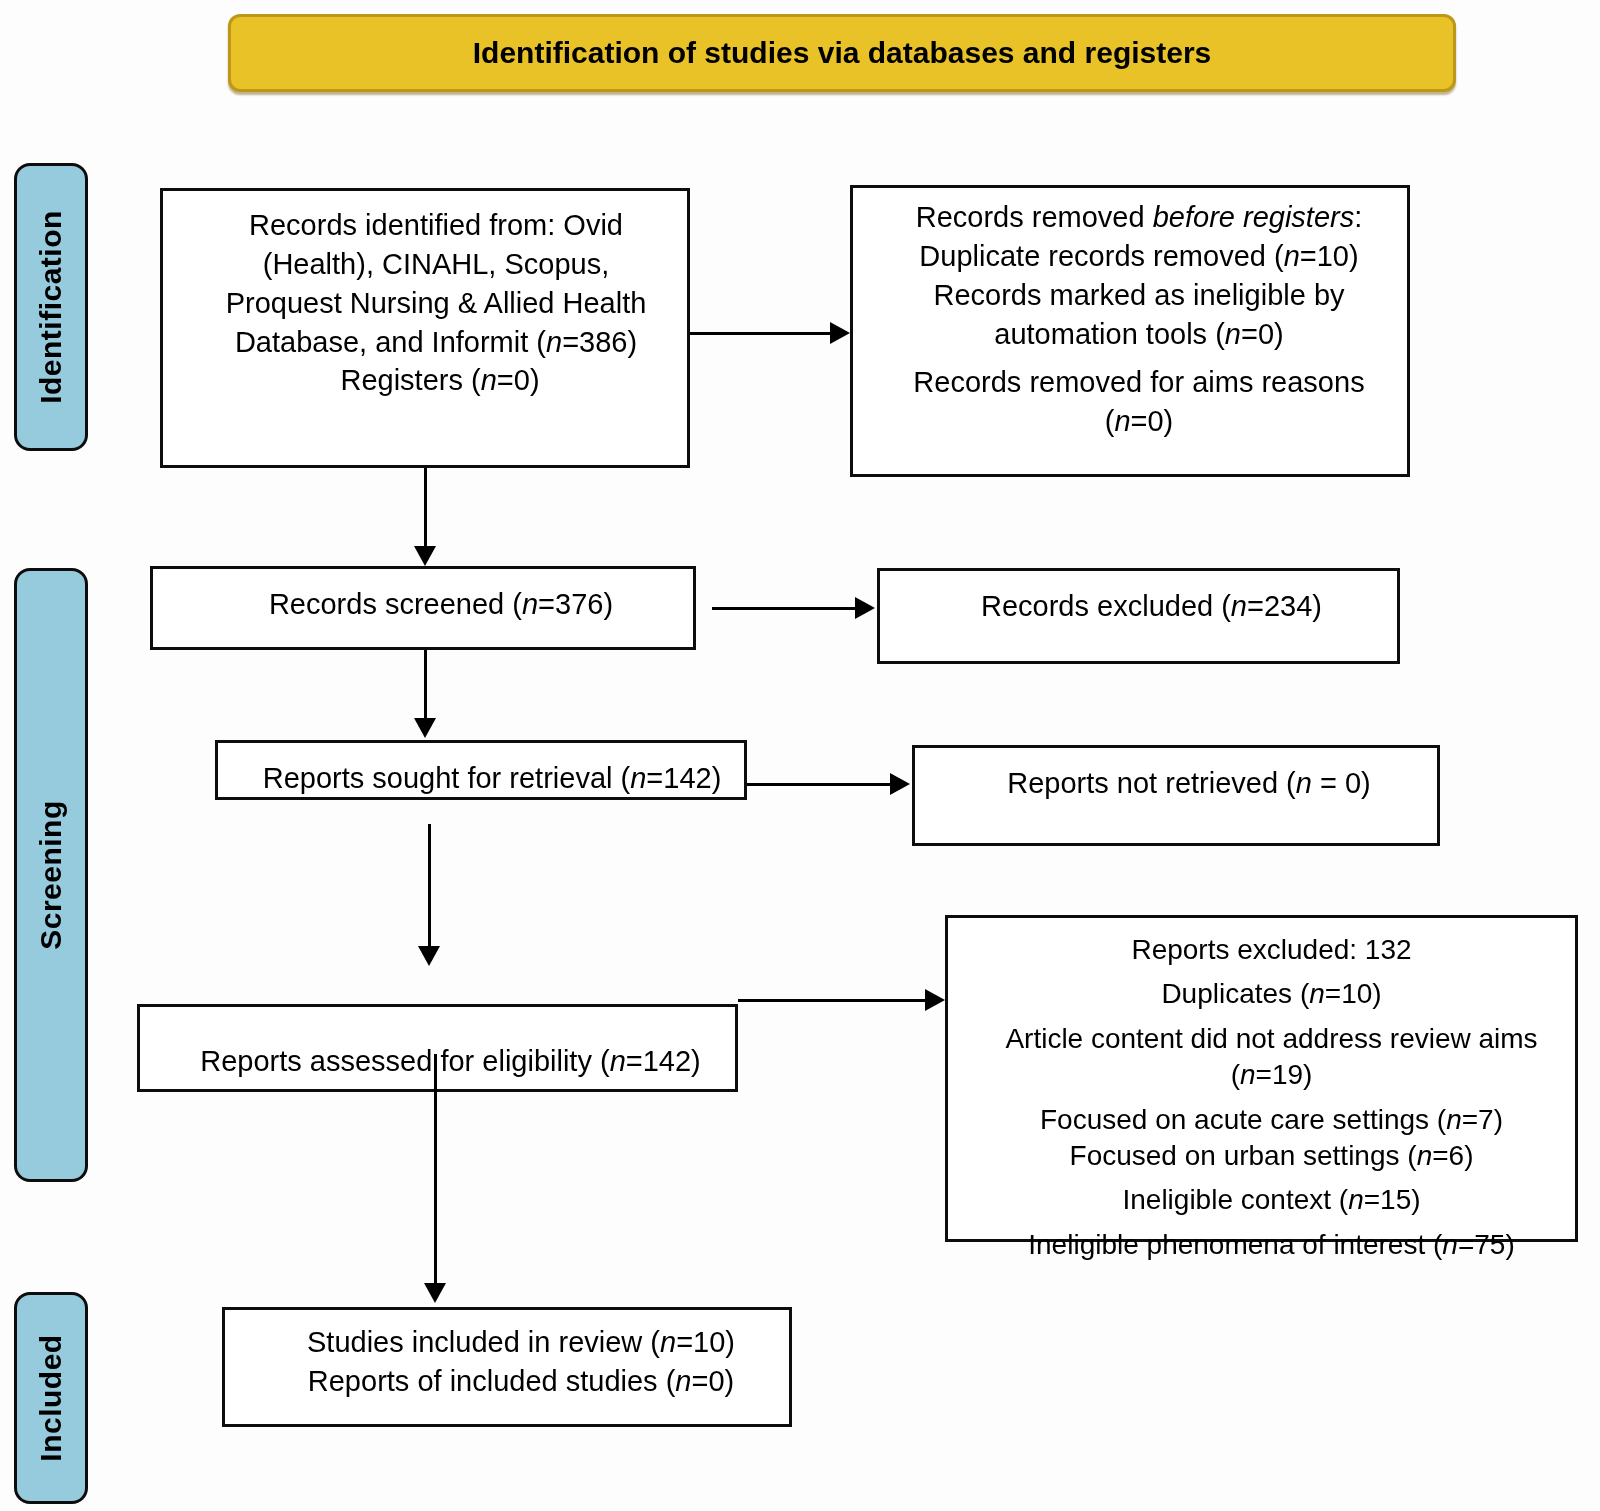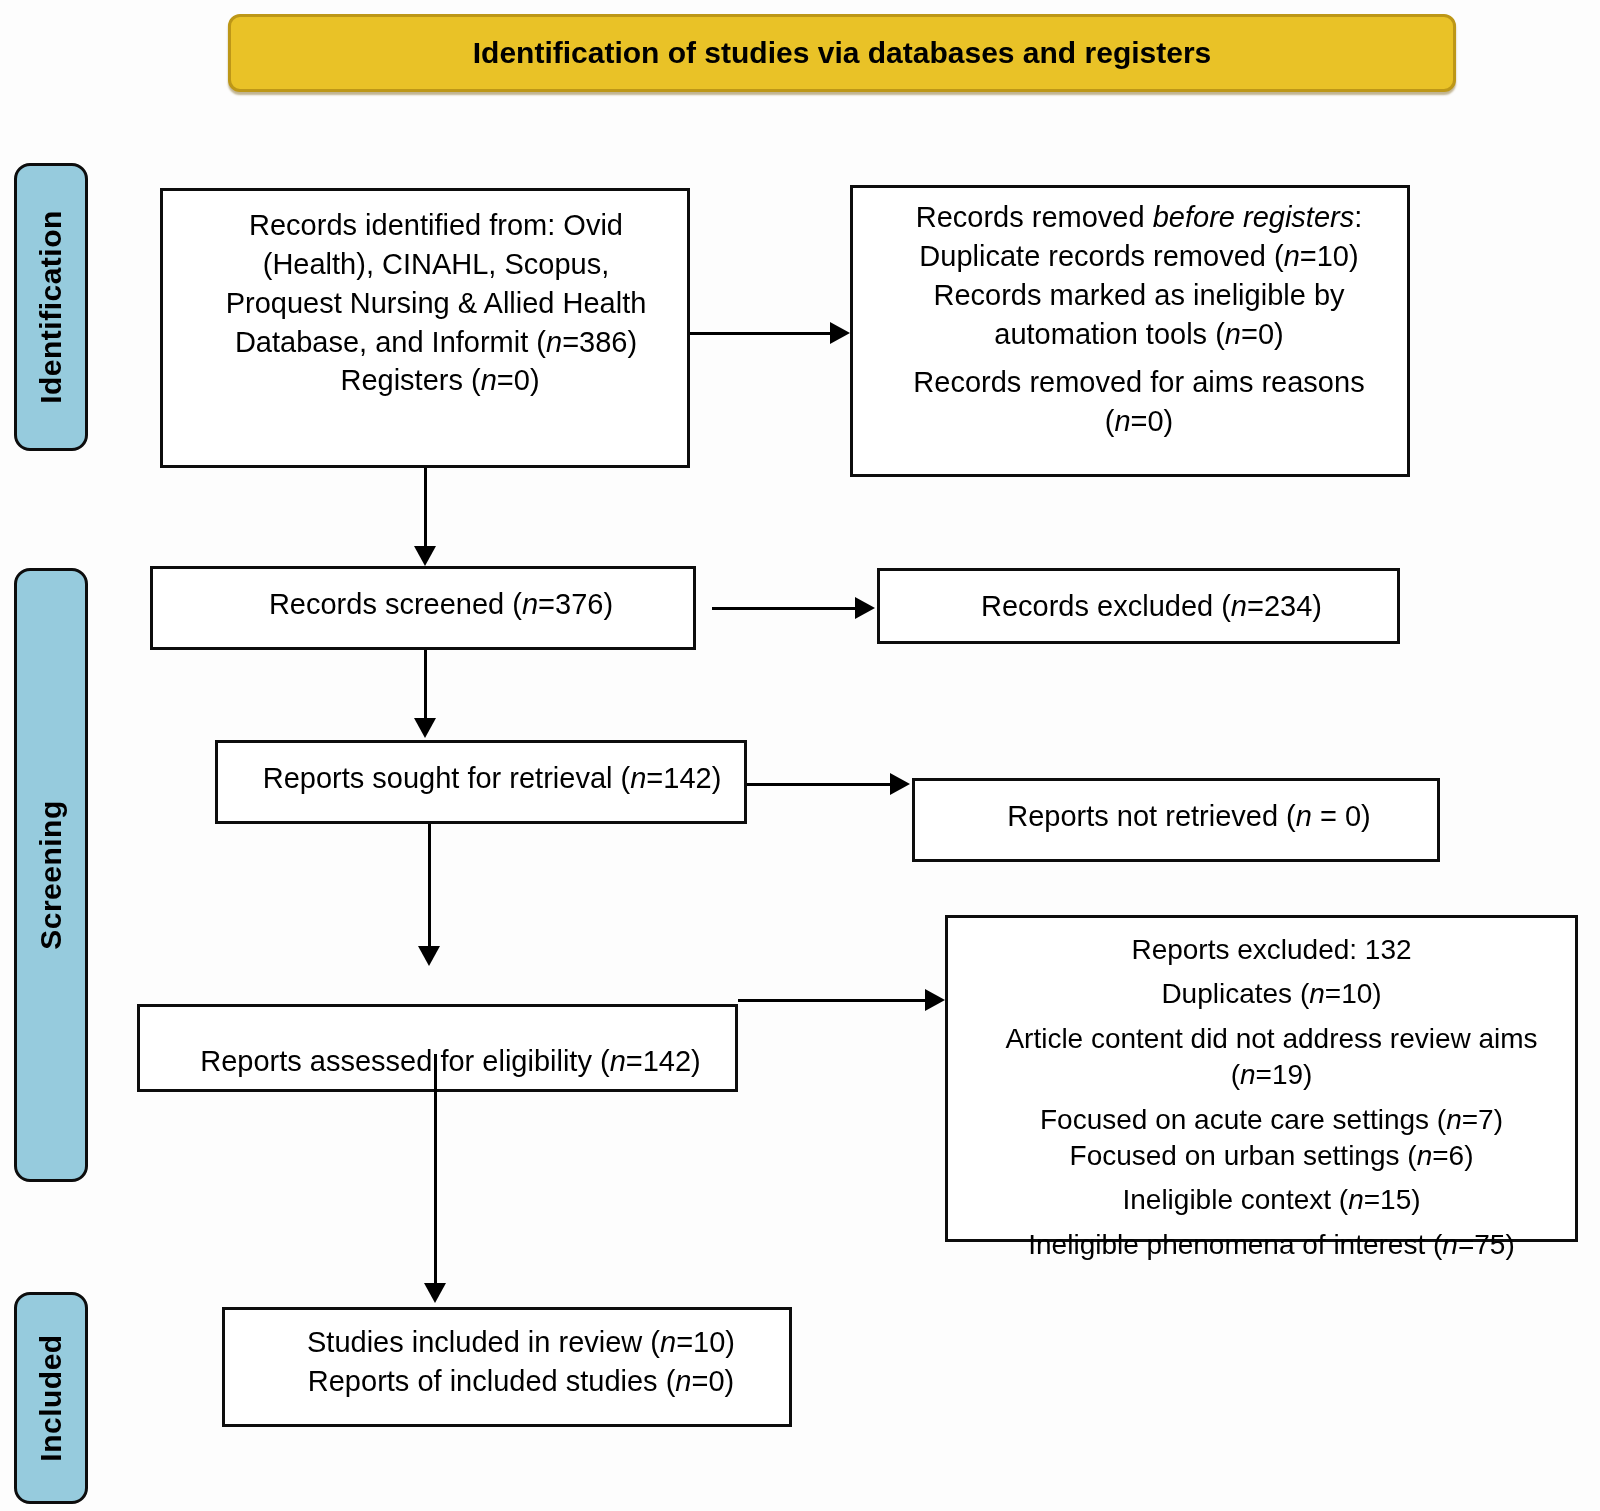--- a/index.html
+++ b/index.html
@@ -35,23 +35,23 @@
   
   .box{
     position:absolute;background:#fff;border:3px solid #0d0d0d;
     box-sizing:border-box;font-size:29px;line-height:1.34;
   }
   .box .line{white-space:pre;text-align:center;}
   .box .para + .para{margin-top:10px;}
   #box-records-identified{left:160px;top:188px;width:530px;height:280px;padding:15px 6px 0 28px;}
   #box-records-removed{left:850px;top:185px;width:560px;height:292px;padding:10px 4px 0 22px;}
   #box-records-screened{left:150px;top:566px;width:546px;height:84px;padding:16px 0 0 36px;}
-  #box-records-excluded{left:877px;top:568px;width:523px;height:76px;padding:16px 0 0 26px;}
-  #box-reports-sought{left:215px;top:740px;width:532px;height:84px;padding:16px 0 0 22px;}
-  #box-reports-not-retrieved{left:912px;top:778px;width:528px;height:84px;padding:16px 0 16px 26px;}
+  #box-records-excluded{left:877px;top:568px;width:523px;height:96px;padding:16px 0 0 26px;}
+  #box-reports-sought{left:215px;top:740px;width:532px;height:60px;padding:16px 0 0 22px;}
+  #box-reports-not-retrieved{left:912px;top:745px;width:528px;height:101px;padding:16px 0 16px 26px;}
   #box-reports-assessed{left:137px;top:1004px;width:601px;height:88px;padding:35px 0 0 26px;}
   #box-reports-excluded{left:945px;top:915px;width:633px;height:327px;padding:14px 2px 0 22px;font-size:28px;line-height:1.3;}
   #box-reports-excluded .para + .para{margin-top:8px;}
   #box-studies-included{left:222px;top:1307px;width:570px;height:120px;padding:13px 0 0 28px;}
   
   .hline{position:absolute;height:3px;background:#000;}
   .vline{position:absolute;width:3px;background:#000;}
   .head-right{position:absolute;width:0;height:0;
     border-top:11px solid transparent;border-bottom:11px solid transparent;
     border-left:20px solid #000;}

